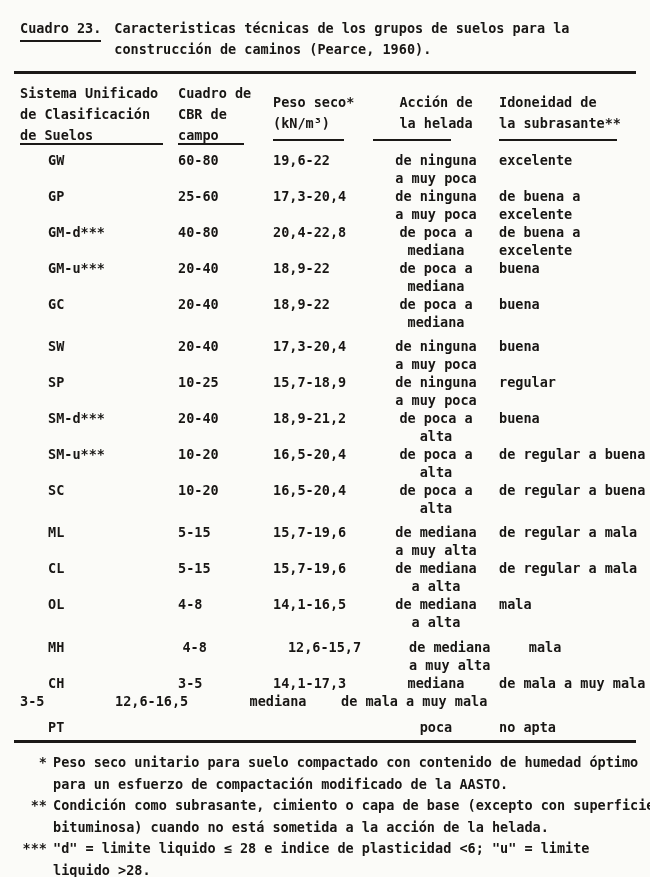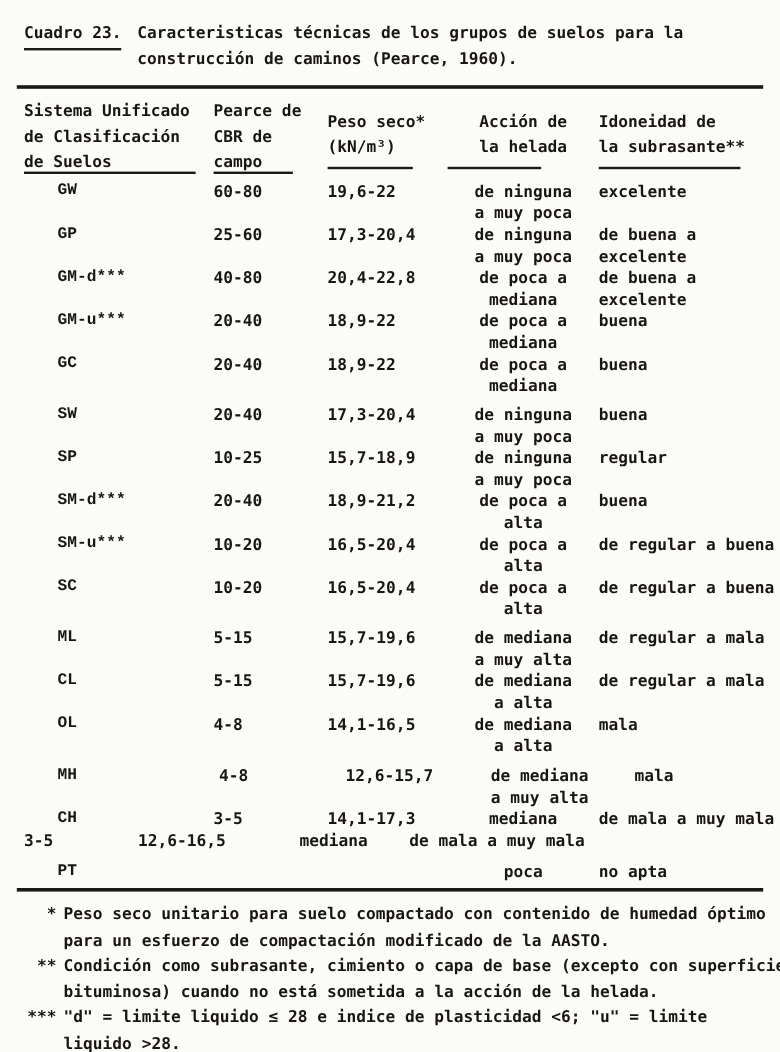--- a/index.html
+++ b/index.html
@@ -36,21 +36,21 @@
   .u1 { width: 143px; }
   .u2 { width: 66px; }
   .u3 { width: 71px; bottom: 4px; }
   .u4 { width: 78px; bottom: 4px; }
   .u5 { width: 118px; bottom: 4px; }
 
   
   .tbody { position: absolute; left: 20px; top: 151px; width: 622px; }
   .trow { display: flex; line-height: 18px; }
   .cell { white-space: nowrap; }
-  .cell.c1 { padding-left: 28px; box-sizing: border-box; font-family: Liberation Mono, monospace; }
+  .cell.c1 { padding-left: 28px; box-sizing: border-box; }
 
   
   .footnotes { position: absolute; left: 20px; top: 752px; width: 622px; line-height: 21.5px; }
   .fn { display: flex; }
   .fn-marker { width: 27px; text-align: right; flex: none; }
   .fn-text { margin-left: 6px; white-space: nowrap; }
 </style>
 </head>
 <body>
 
@@ -67,21 +67,21 @@
   <div class="rule rule-top"></div>
 
   <div class="theader">
       <div class="hcell c1 hc1">
         <div>Sistema Unificado</div>
         <div>de Clasificación</div>
         <div>de Suelos</div>
         <div class="hline u1"></div>
       </div>
       <div class="hcell c2 hc2">
-        <div>Pearce de</div>
+        <div>Cuadro de</div>
         <div>CBR de</div>
         <div>campo</div>
         <div class="hline u2"></div>
       </div>
       <div class="hcell c3 hc3">
         <div>Peso seco*</div>
         <div>(kN/m³)</div>
         <div class="hline u3"></div>
       </div>
       <div class="hcell c4 hc4">

